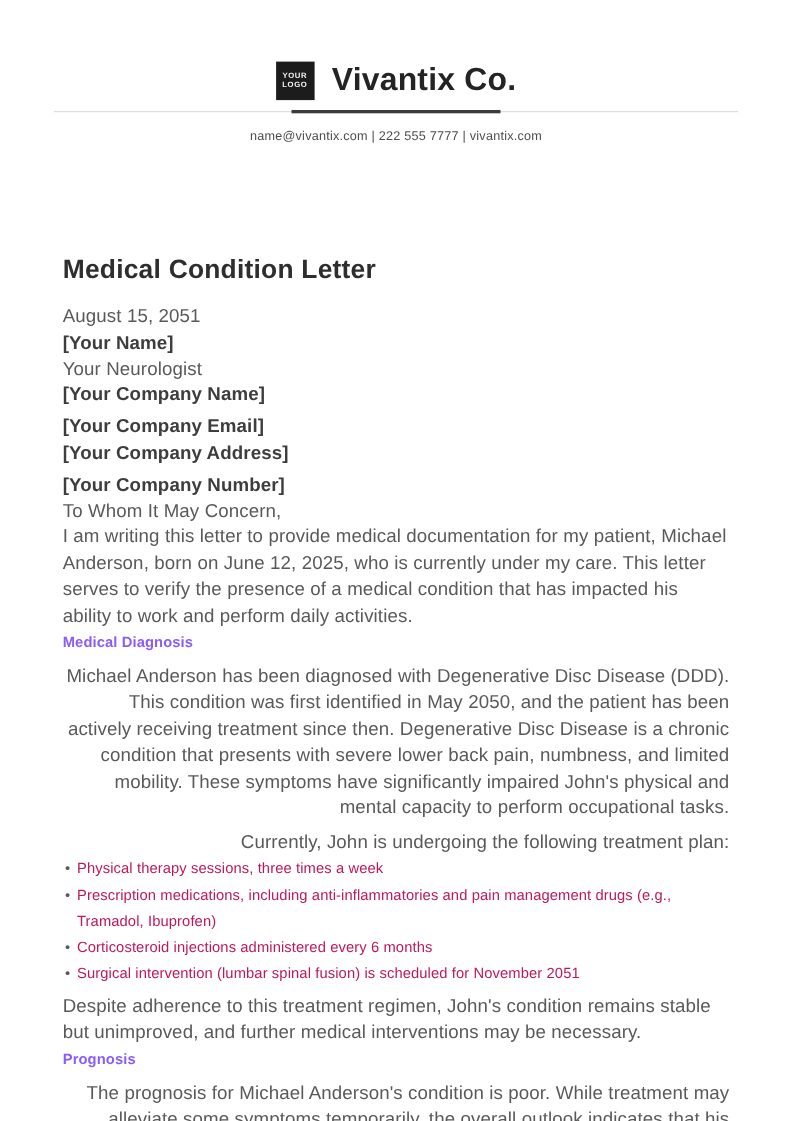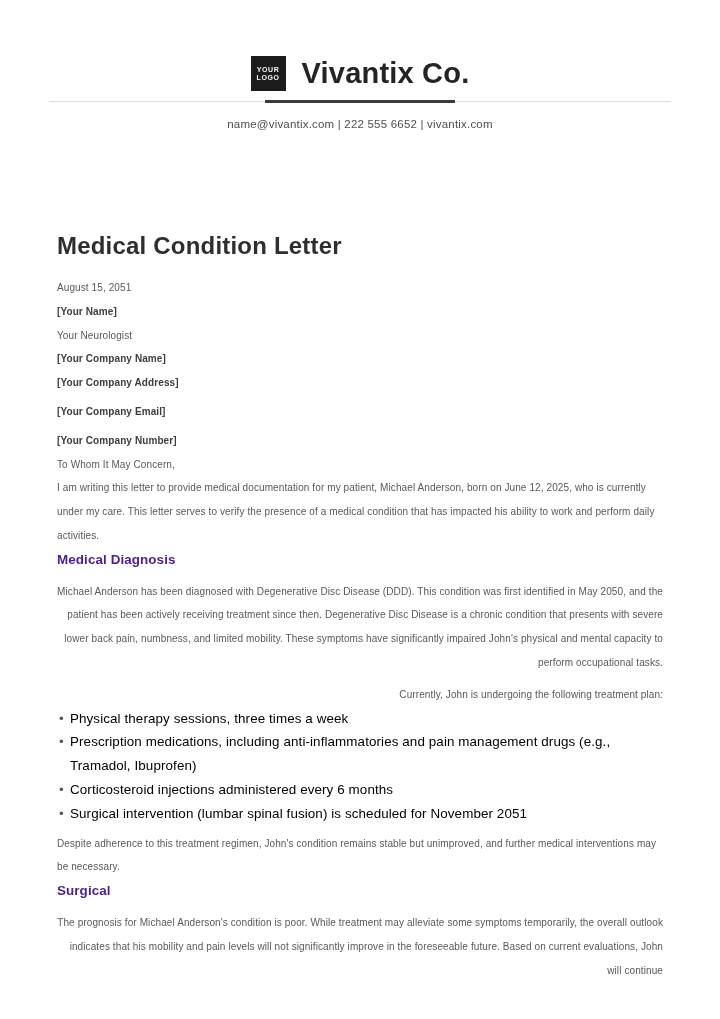--- a/index.html
+++ b/index.html
@@ -92,59 +92,59 @@
     margin: 102px 0 16px;
     text-align: left;
     font-size: 24px;
     font-weight: 700;
     color: #2e2e2e;
     letter-spacing: 0.2px;
     line-height: 28px;
   }
   .line, .para {
     margin: 0;
-    font-size: 10px;
+    font-size: 17px;
     line-height: 23.8px;
     color: #595959;
     letter-spacing: 0.1px;
   }
   .bold {
     font-weight: 700;
     color: #3d3d3d;
   }
   .gap-top {
     margin-top: 5px;
   }
   .section-heading {
     margin: 0;
     font-size: 13.4px;
     line-height: 23.8px;
     font-weight: 700;
-    color: #4c1d95;
+    color: #8b5cf6;
     letter-spacing: 0.1px;
   }
   .para-after-heading {
     margin-top: 8px;
     text-align: right;
   }
   .para-after-list {
     margin-top: 6px;
   }
   .bullet-list {
     margin: 0;
     padding: 0;
     list-style: none;
   }
   .bullet-list li {
     position: relative;
     margin: 0;
     padding-left: 13px;
     font-size: 13.4px;
     line-height: 23.8px;
-    color: #000000;
+    color: #be185d;
     letter-spacing: 0.1px;
   }
   .bullet-list li::before {
     content: "\2022";
     position: absolute;
     left: 2px;
     top: 0;
     color: #595959;
   }
 </style>
@@ -158,46 +158,46 @@
       <div class="logo-box">
         <span>YOUR</span>
         <span>LOGO</span>
       </div>
       <h1 class="company-name">Vivantix Co.</h1>
     </div>
     <div class="header-divider">
       <div class="rule"></div>
       <div class="accent"></div>
     </div>
-    <p class="contact-line">name@vivantix.com | 222 555 6652 | vivantix.com</p>
+    <p class="contact-line">name@vivantix.com | 222 555 7777 | vivantix.com</p>
   </header>
 
   <main class="letter">
     <h2 class="letter-title">Medical Condition Letter</h2>
 
     <p class="line">August 15, 2051</p>
     <p class="line bold">[Your Name]</p>
     <p class="line">Your Neurologist</p>
     <p class="line bold">[Your Company Name]</p>
+    <p class="line bold gap-top">[Your Company Email]</p>
     <p class="line bold">[Your Company Address]</p>
-    <p class="line bold gap-top">[Your Company Email]</p>
     <p class="line bold gap-top">[Your Company Number]</p>
     <p class="line">To Whom It May Concern,</p>
 
     <p class="para">I am writing this letter to provide medical documentation for my patient, Michael Anderson, born on June 12, 2025, who is currently under my care. This letter serves to verify the presence of a medical condition that has impacted his ability to work and perform daily activities.</p>
 
     <h3 class="section-heading">Medical Diagnosis</h3>
     <p class="para para-after-heading">Michael Anderson has been diagnosed with Degenerative Disc Disease (DDD). This condition was first identified in May 2050, and the patient has been actively receiving treatment since then. Degenerative Disc Disease is a chronic condition that presents with severe lower back pain, numbness, and limited mobility. These symptoms have significantly impaired John's physical and mental capacity to perform occupational tasks.</p>
 
     <p class="para para-after-heading">Currently, John is undergoing the following treatment plan:</p>
     <ul class="bullet-list">
       <li>Physical therapy sessions, three times a week</li>
       <li>Prescription medications, including anti-inflammatories and pain management drugs (e.g., Tramadol, Ibuprofen)</li>
       <li>Corticosteroid injections administered every 6 months</li>
       <li>Surgical intervention (lumbar spinal fusion) is scheduled for November 2051</li>
     </ul>
     <p class="para para-after-list">Despite adherence to this treatment regimen, John's condition remains stable but unimproved, and further medical interventions may be necessary.</p>
 
-    <h3 class="section-heading">Surgical</h3>
+    <h3 class="section-heading">Prognosis</h3>
     <p class="para para-after-heading">The prognosis for Michael Anderson's condition is poor. While treatment may alleviate some symptoms temporarily, the overall outlook indicates that his mobility and pain levels will not significantly improve in the foreseeable future. Based on current evaluations, John will continue</p>
   </main>
 
 </div>
 
 </body></html>

